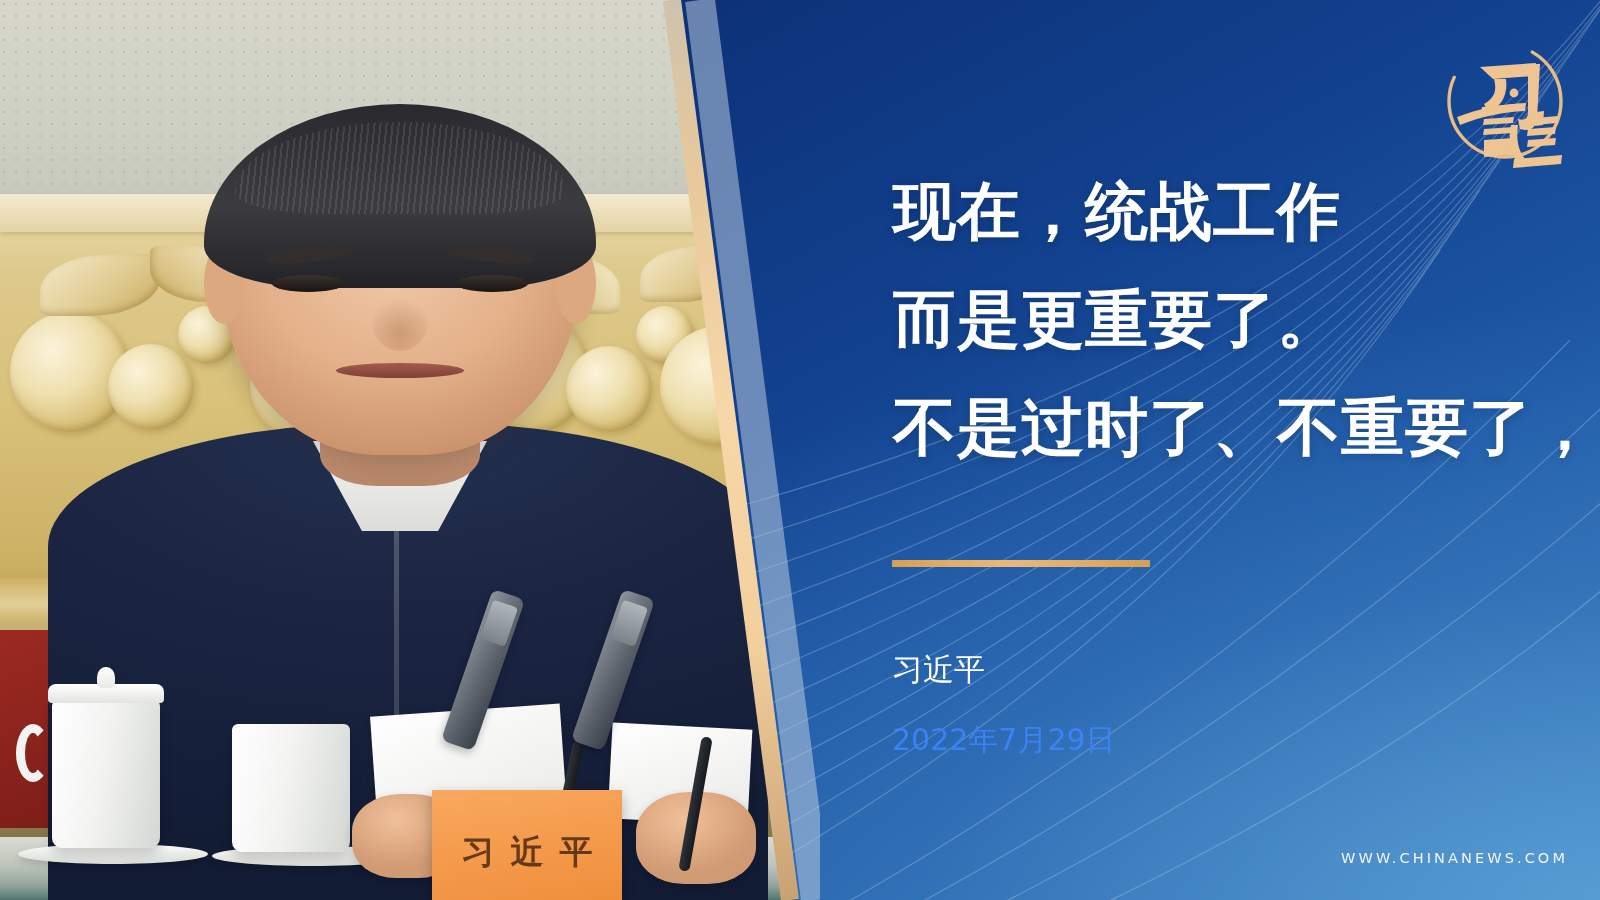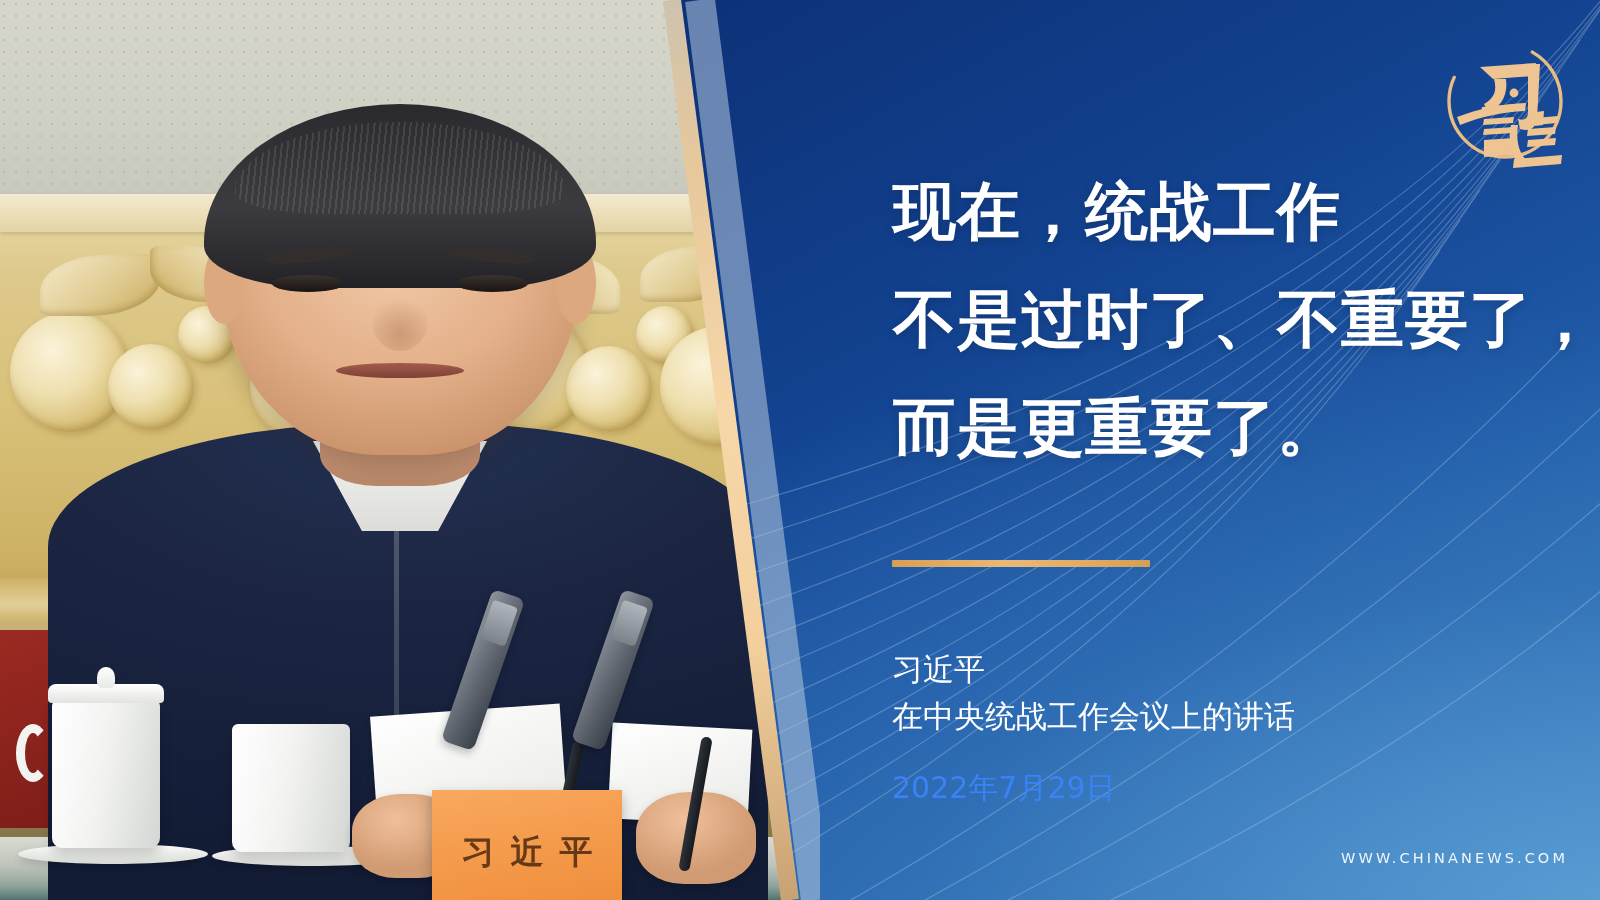--- a/index.html
+++ b/index.html
@@ -300,29 +300,28 @@
           <path d="M88,107 L116,105 L115,112 L87,114 Z"></path>
           <path d="M96,79 L104,78 L103,92 L95,93 Z"></path>
           <path d="M78,92 C76,106 78,118 86,127 L80,133 C70,122 68,106 71,92 Z"></path>
           <path d="M74,126 L122,122 L121,131 L73,135 Z"></path>
         </g>
       </svg>
     </div>
 
     <div class="quote">
       <div class="qline">现在，统战工作</div>
+      <div class="qline">而是更重要了。</div>
       <div class="qline">不是过时了、不重要了，</div>
-      <div class="qline">而是更重要了。</div>
     </div>
 
     <div class="rule"></div>
 
     <div class="attrib">
       <div class="nm">习近平</div>
-      <div class="oc">在中央统战工作会议上的讲话</div>
       <div class="dt">2022年7月29日</div>
     </div>
 
     <div class="brand">
       <div class="url">WWW.CHINANEWS.COM</div>
     </div>
 
   </div>
 </div>
 

